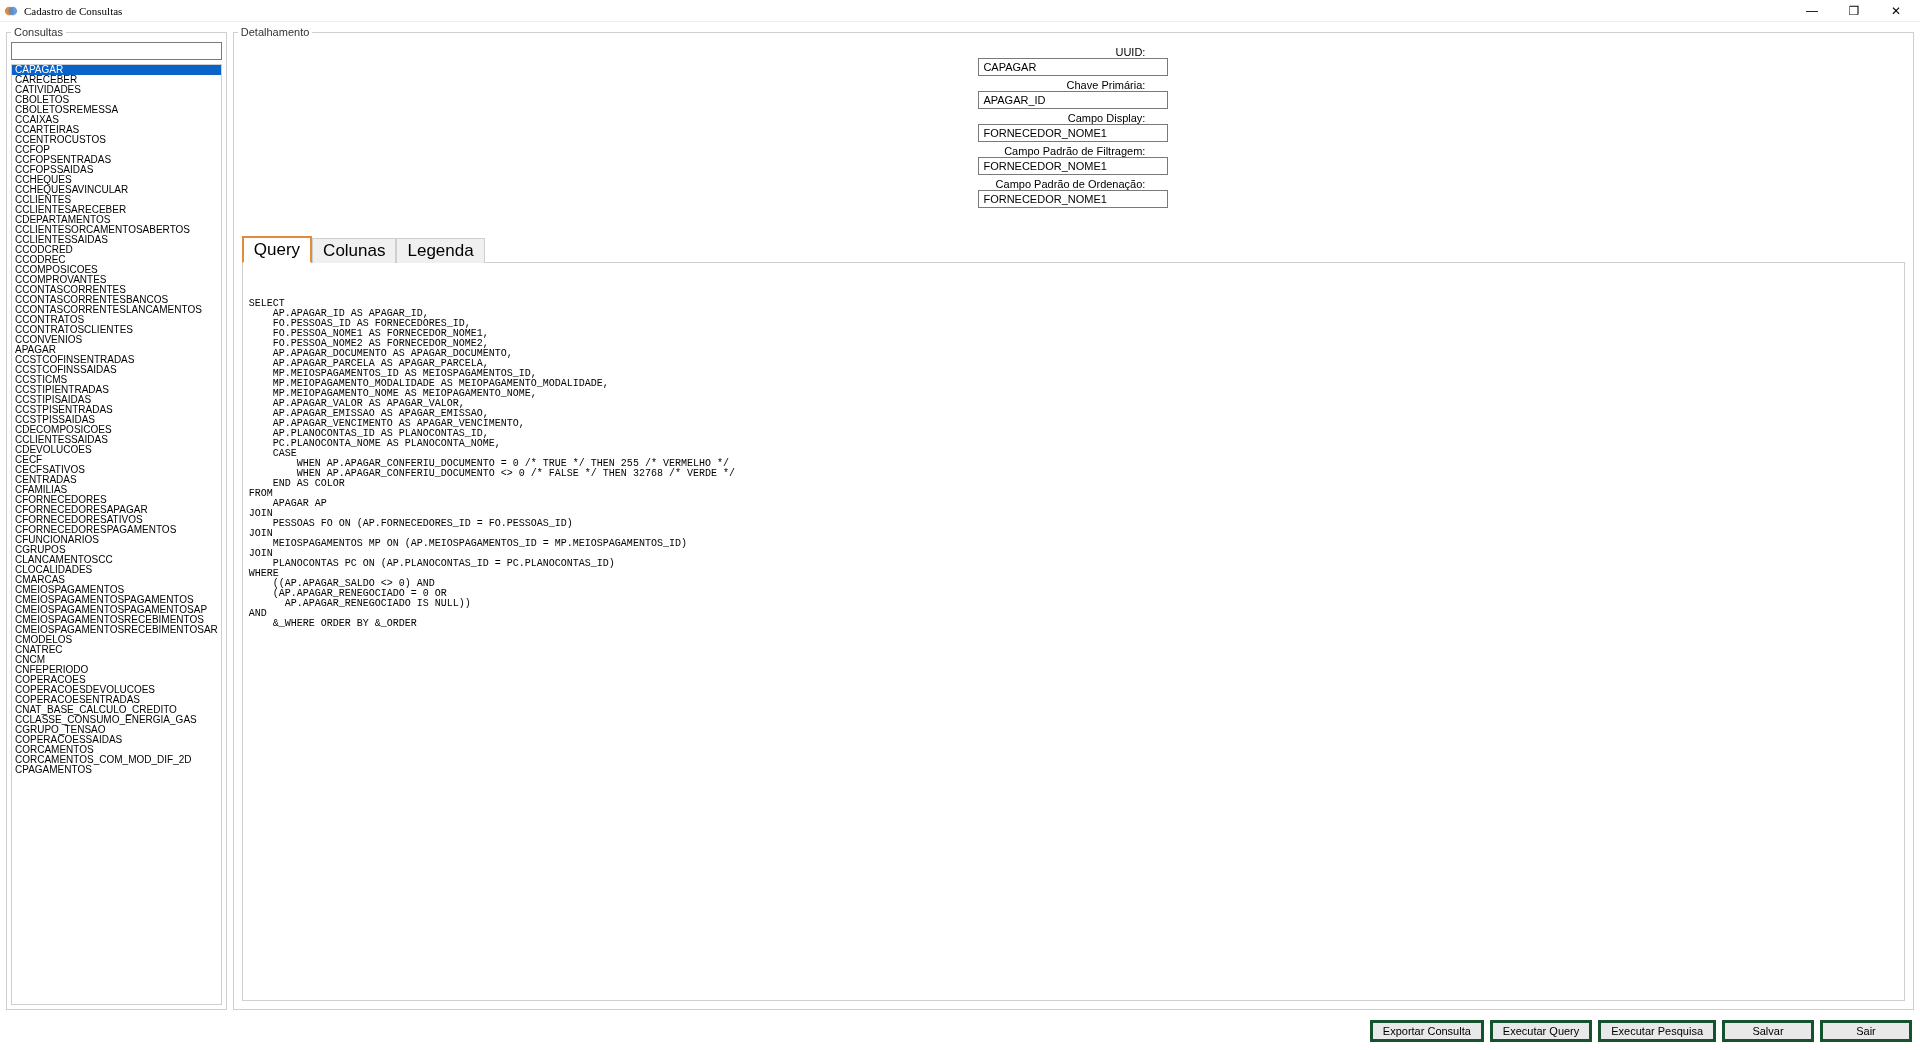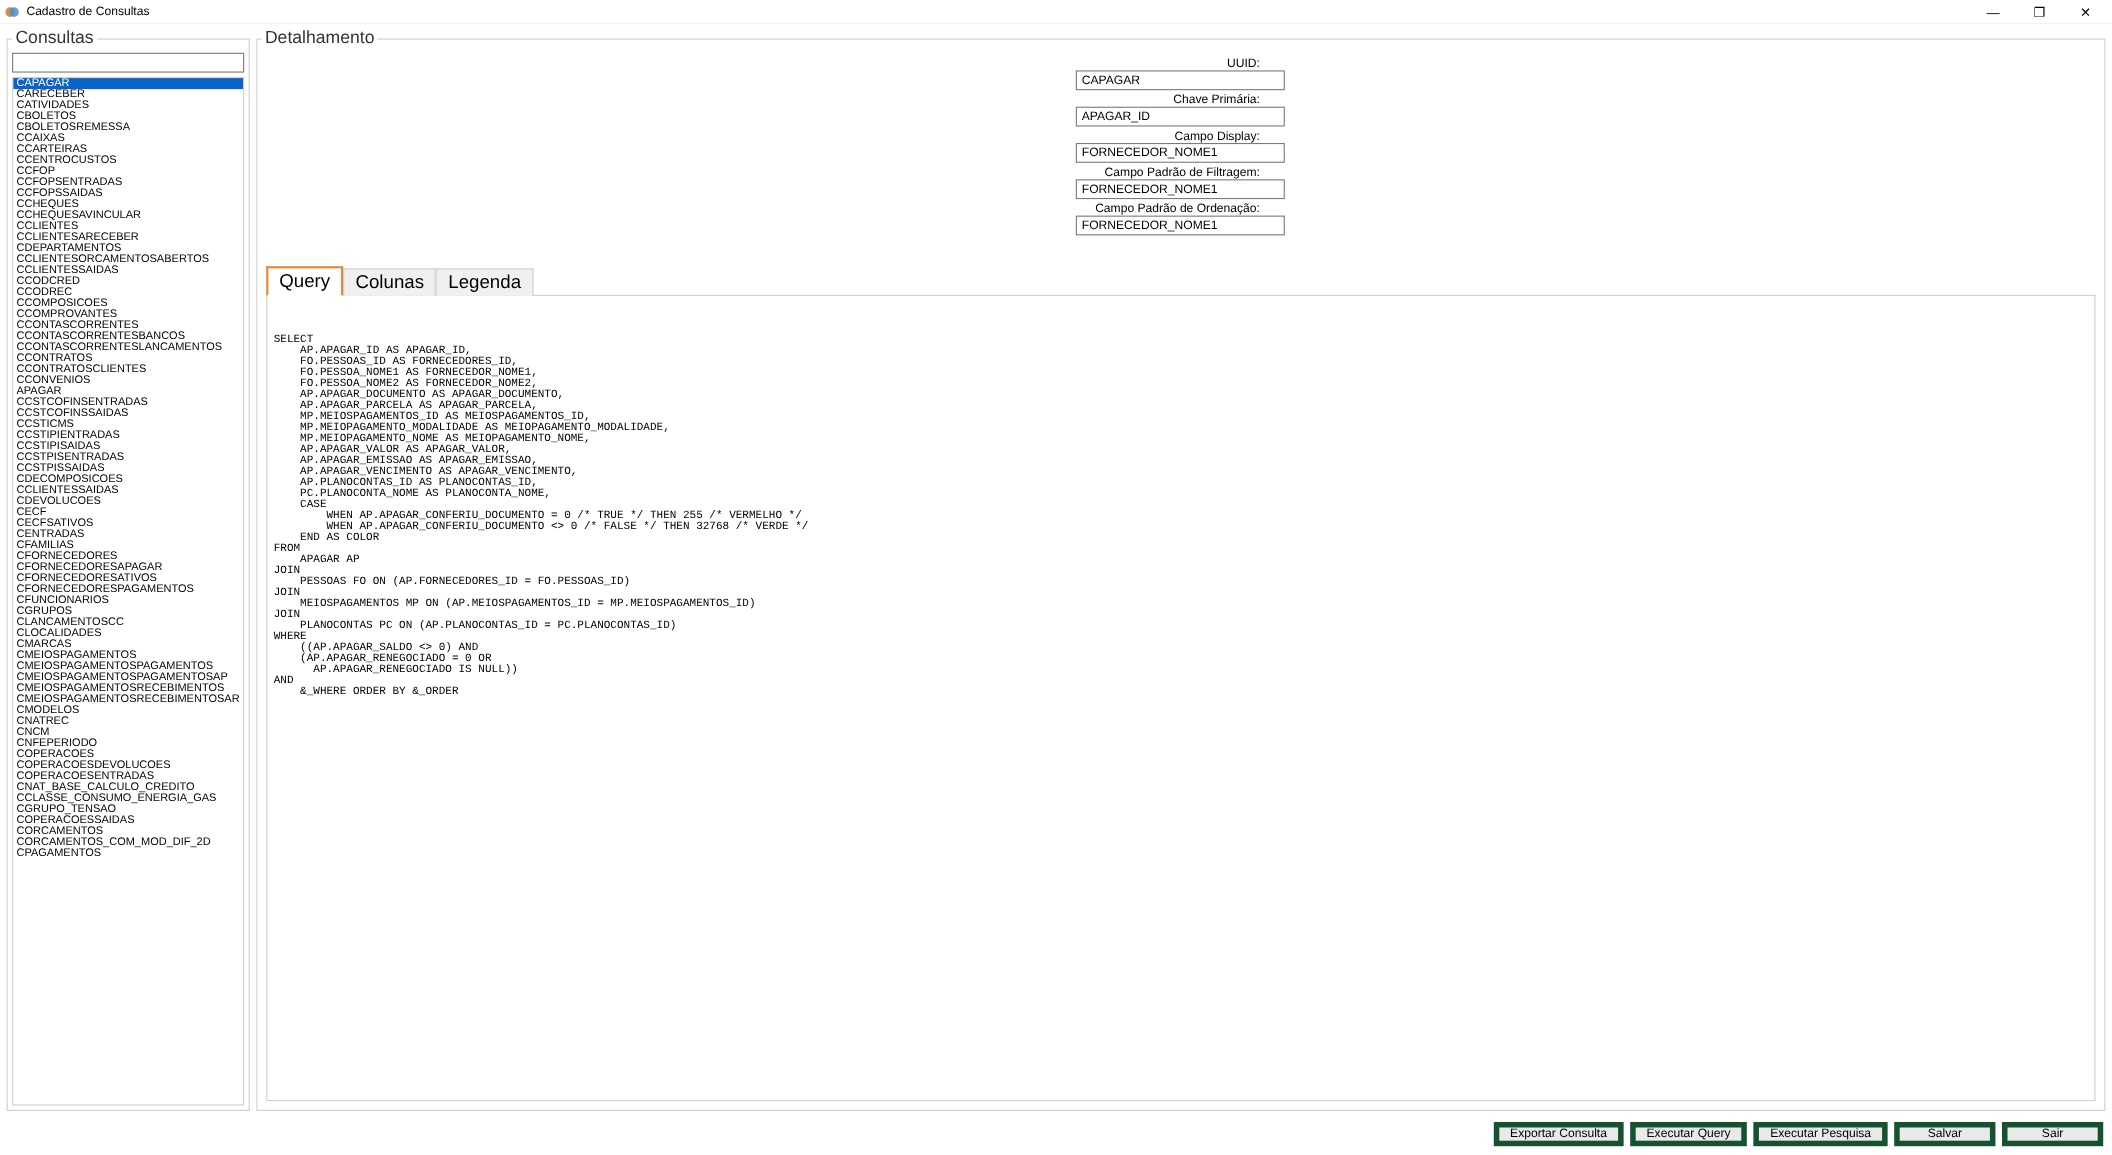--- a/index.html
+++ b/index.html
@@ -21,21 +21,21 @@
     align-items: center;
     padding: 0 4px;
     background: #fff;
     border-bottom: 1px solid #f0f0f0;
   }
   .titlebar .app-icon {
     width: 14px; height: 14px;
     margin-right: 6px;
     display: inline-block;
   }
-  .titlebar .title-text { font-size: 11px; }
+  .titlebar .title-text { font-size: 11px; font-family: Liberation Serif, serif; }
   .titlebar .win-controls {
     margin-left: auto;
     display: flex;
     gap: 18px;
     padding-right: 8px;
   }
   .titlebar .win-controls span {
     width: 24px;
     text-align: center;
     font-size: 12px;
@@ -47,21 +47,21 @@
     display: flex;
     gap: 6px;
     padding: 4px 6px 4px 6px;
     min-height: 0;
   }
   fieldset {
     border: 1px solid #cfcfcf;
     padding: 4px 4px 4px 4px;
   }
   legend {
-    font-size: 16px;
+    font-size: 11px;
     padding: 0 3px;
     color: #333;
   }
   .consultas-pane {
     width: 178px;
     display: flex;
     flex-direction: column;
     min-height: 0;
   }
   .search-input {
@@ -171,21 +171,21 @@
     justify-content: flex-end;
     gap: 6px;
     padding: 6px 8px 8px 8px;
     background: #fff;
   }
   .button-bar button {
     min-width: 92px;
     height: 22px;
     font-size: 11px;
     background: #e9e9e9;
-    border: 5px solid #14532d;
+    border: 3px solid #14532d;
     cursor: default;
     padding: 0 10px;
   }
   
   .list-wrap::-webkit-scrollbar, .tab-content::-webkit-scrollbar { width: 16px; height: 16px; }
   .list-wrap::-webkit-scrollbar-track, .tab-content::-webkit-scrollbar-track { background: #f0f0f0; }
   .list-wrap::-webkit-scrollbar-thumb, .tab-content::-webkit-scrollbar-thumb { background: #c6c6c6; border: 1px solid #a8a8a8; }
 </style>
 </head>
 <body>

